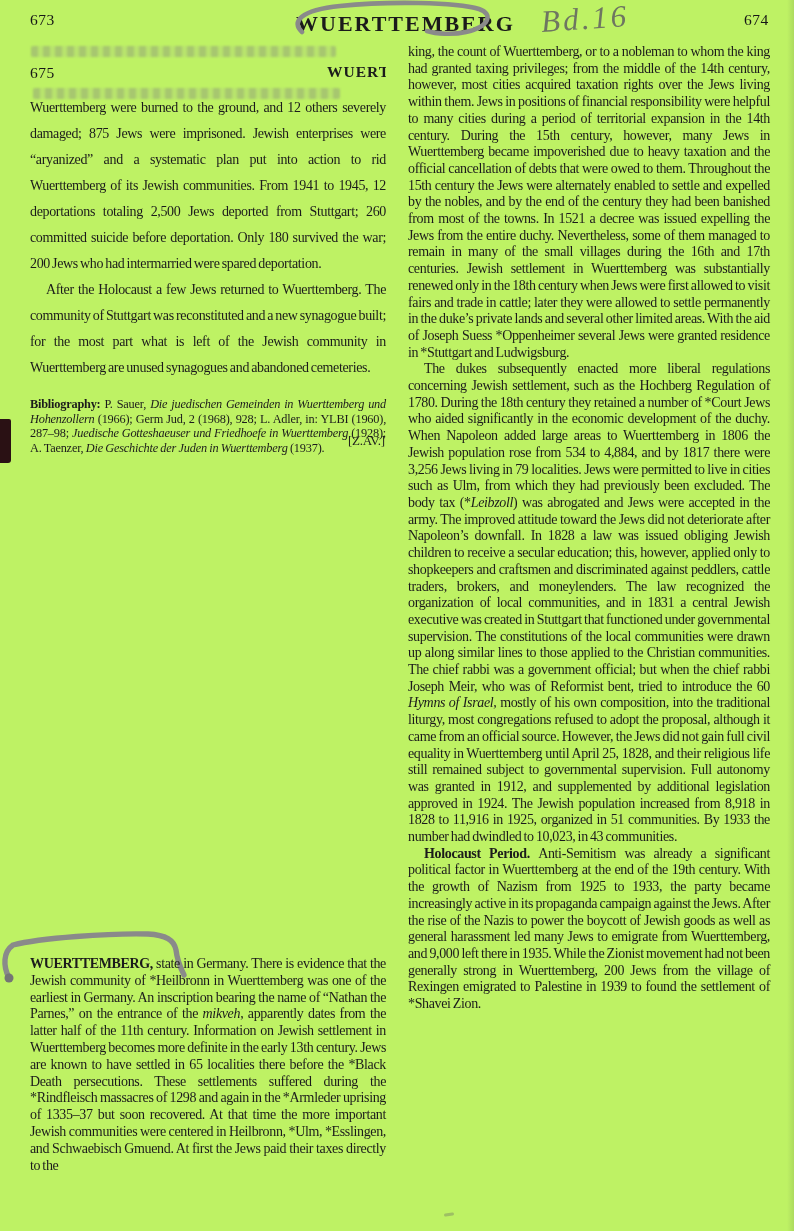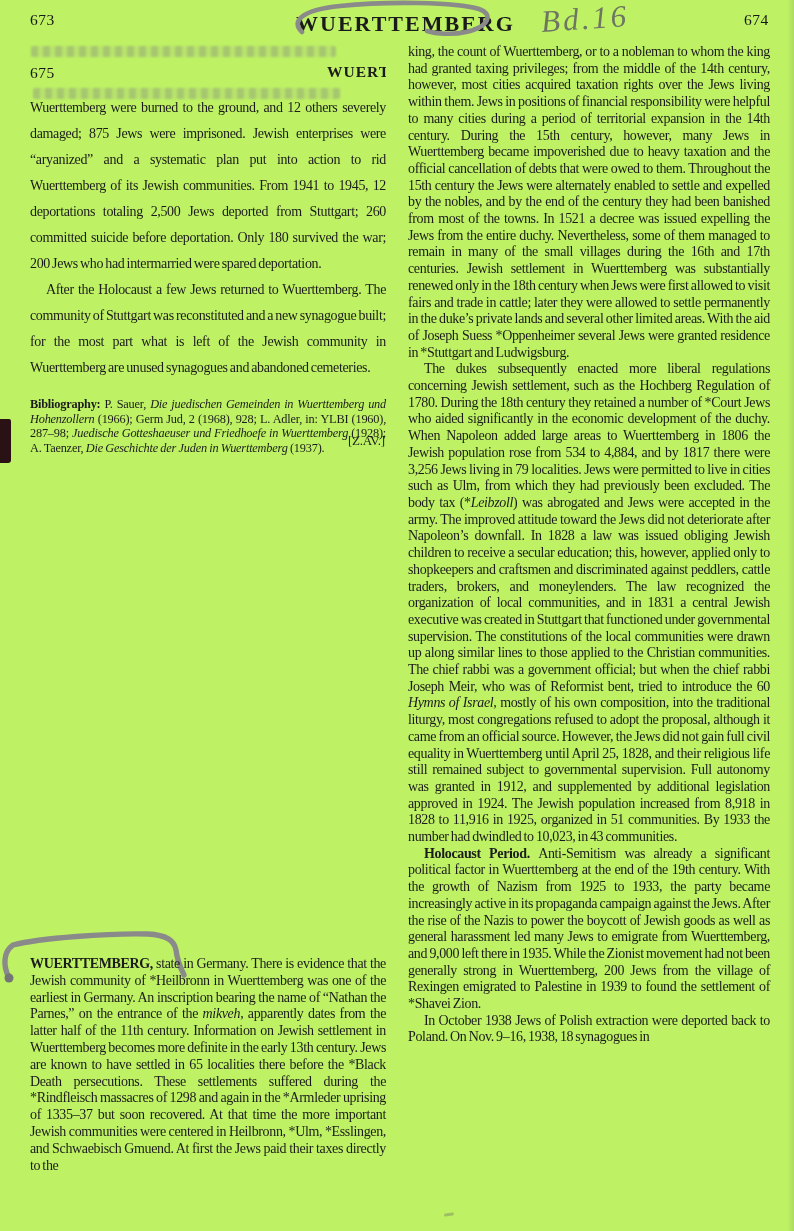--- a/index.html
+++ b/index.html
@@ -80,19 +80,18 @@
   </svg>
 
   <div class="abs entry" style="left:30px;top:956px;width:356px;">
     <p class="para"><span class="rb">WUERTTEMBERG, </span><span>state in Germany. There is evidence that the Jewish community of *Heilbronn in Wuerttemberg was one of the earliest in Germany. An inscription bearing the name of “Nathan the Parnes,” on the entrance of the </span><span class="ri">mikveh</span><span>, apparently dates from the latter half of the 11th century. Information on Jewish settlement in Wuerttemberg becomes more definite in the early 13th century. Jews are known to have settled in 65 localities there before the *Black Death persecutions. These settlements suffered during the *Rindfleisch massacres of 1298 and again in the *Armleder uprising of 1335–37 but soon recovered. At that time the more important Jewish communities were centered in Heilbronn, *Ulm, *Esslingen, and Schwaebisch Gmuend. At first the Jews paid their taxes directly to the</span></p>
   </div>
 
   <div class="abs rc" style="left:408px;top:44px;width:362px;">
     <p class="para"><span>king, the count of Wuerttemberg, or to a nobleman to whom the king had granted taxing privileges; from the middle of the 14th century, however, most cities acquired taxation rights over the Jews living within them. Jews in positions of financial responsibility were helpful to many cities during a period of territorial expansion in the 14th century. During the 15th century, however, many Jews in Wuerttemberg became impoverished due to heavy taxation and the official cancellation of debts that were owed to them. Throughout the 15th century the Jews were alternately enabled to settle and expelled by the nobles, and by the end of the century they had been banished from most of the towns. In 1521 a decree was issued expelling the Jews from the entire duchy. Nevertheless, some of them managed to remain in many of the small villages during the 16th and 17th centuries. Jewish settlement in Wuerttemberg was substantially renewed only in the 18th century when Jews were first allowed to visit fairs and trade in cattle; later they were allowed to settle permanently in the duke’s private lands and several other limited areas. With the aid of Joseph Suess *Oppenheimer several Jews were granted residence in *Stuttgart and Ludwigsburg.</span></p>
     <p class="para ind"><span>The dukes subsequently enacted more liberal regulations concerning Jewish settlement, such as the Hochberg Regulation of 1780. During the 18th century they retained a number of *Court Jews who aided significantly in the economic development of the duchy. When Napoleon added large areas to Wuerttemberg in 1806 the Jewish population rose from 534 to 4,884, and by 1817 there were 3,256 Jews living in 79 localities. Jews were permitted to live in cities such as Ulm, from which they had previously been excluded. The body tax (*</span><span class="ri">Leibzoll</span><span>) was abrogated and Jews were accepted in the army. The improved attitude toward the Jews did not deteriorate after Napoleon’s downfall. In 1828 a law was issued obliging Jewish children to receive a secular education; this, however, applied only to shopkeepers and craftsmen and discriminated against peddlers, cattle traders, brokers, and moneylenders. The law recognized the organization of local communities, and in 1831 a central Jewish executive was created in Stuttgart that functioned under governmental supervision. The constitutions of the local communities were drawn up along similar lines to those applied to the Christian communities. The chief rabbi was a government official; but when the chief rabbi Joseph Meir, who was of Reformist bent, tried to introduce the 60 </span><span class="ri">Hymns of Israel,</span><span> mostly of his own composition, into the traditional liturgy, most congregations refused to adopt the proposal, although it came from an official source. However, the Jews did not gain full civil equality in Wuerttemberg until April 25, 1828, and their religious life still remained subject to governmental supervision. Full autonomy was granted in 1912, and supplemented by additional legislation approved in 1924. The Jewish population increased from 8,918 in 1828 to 11,916 in 1925, organized in 51 communities. By 1933 the number had dwindled to 10,023, in 43 communities.</span></p>
     <p class="para ind"><span class="rb">Holocaust Period. </span><span>Anti-Semitism was already a significant political factor in Wuerttemberg at the end of the 19th century. With the growth of Nazism from 1925 to 1933, the party became increasingly active in its propaganda campaign against the Jews. After the rise of the Nazis to power the boycott of Jewish goods as well as general harassment led many Jews to emigrate from Wuerttemberg, and 9,000 left there in 1935. While the Zionist movement had not been generally strong in Wuerttemberg, 200 Jews from the village of Rexingen emigrated to Palestine in 1939 to found the settlement of *Shavei Zion.</span></p>
-    <p class="para ind"><span>In October 1938 Jews of Polish extraction were deported back to Poland. On Nov. 9–16, 1938, 18 synagogues in</span></p>
   </div>
 
   <div class="abs edge" style="left:787px;top:0;width:7px;height:1231px;"></div>
   <div class="abs smudge" style="left:444px;top:1213px;width:10px;height:3px;"></div>
 
 </div>
 
 </body></html>

